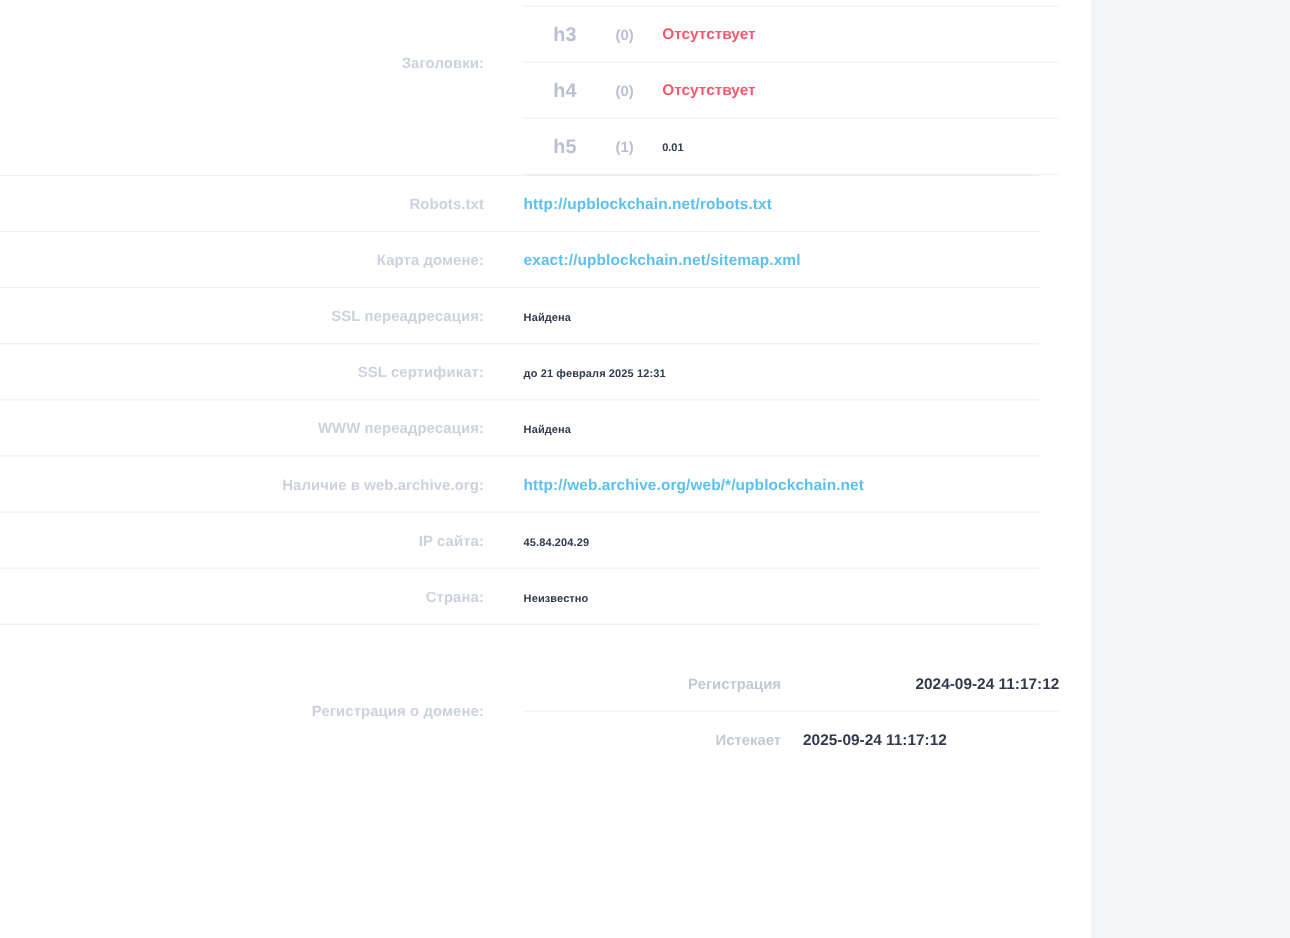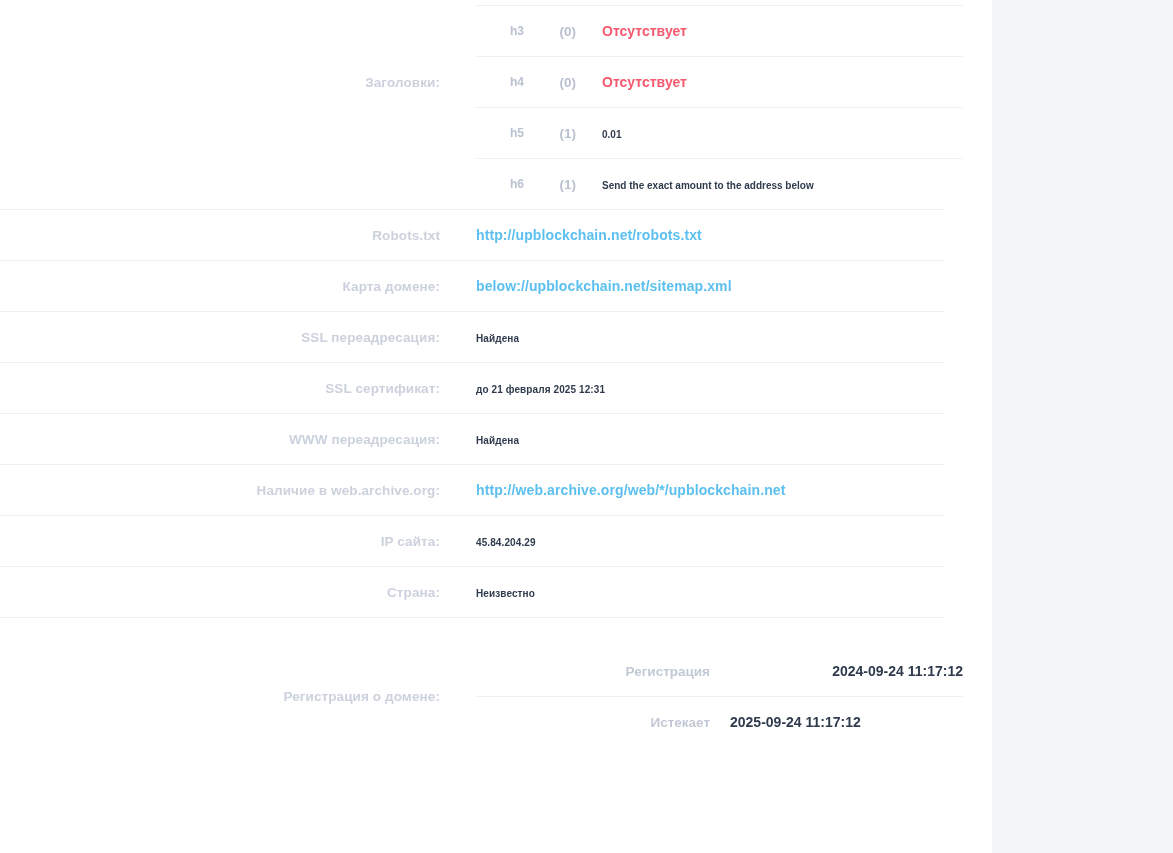--- a/index.html
+++ b/index.html
@@ -98,21 +98,21 @@
     height: 50px;
   }
   .sub-table tr.sub-divided td {
     border-bottom: 1px solid #edeff2;
   }
   .sub-tag {
     width: 48px;
     text-align: right;
     padding-right: 12px !important;
     color: #b9c1d0;
-    font-size: 12px;
+    font-size: 18px;
     font-weight: bold;
   }
   .sub-count {
     width: 40px;
     text-align: right;
     padding-right: 0 !important;
     color: #b9c1d0;
     font-size: 13.5px;
     font-weight: bold;
   }
@@ -186,39 +186,34 @@
                   <tr class="sub-divided">
                     <td class="sub-tag">h4</td>
                     <td class="sub-count">(0)</td>
                     <td class="sub-val"><span class="val-danger">Отсутствует</span></td>
                   </tr>
                   <tr class="sub-divided">
                     <td class="sub-tag">h5</td>
                     <td class="sub-count">(1)</td>
                     <td class="sub-val"><span class="val-plain">0.01</span></td>
                   </tr>
-                  <tr>
-                    <td class="sub-tag">h6</td>
-                    <td class="sub-count">(1)</td>
-                    <td class="sub-val"><span class="val-plain">Send the exact amount to the address below</span></td>
-                  </tr>
                 </tbody>
             </table>
           </td>
         </tr>
 
         </tbody>
         <tbody id="simple-rows-body">
           <tr class="row-divided simple-row">
             <td class="label-cell">Robots.txt</td>
             <td class="value-cell"><a class="val-link" href="#">http://upblockchain.net/robots.txt</a></td>
           </tr>
           <tr class="row-divided simple-row">
             <td class="label-cell">Карта домене:</td>
-            <td class="value-cell"><a class="val-link" href="#">below://upblockchain.net/sitemap.xml</a></td>
+            <td class="value-cell"><a class="val-link" href="#">exact://upblockchain.net/sitemap.xml</a></td>
           </tr>
           <tr class="row-divided simple-row">
             <td class="label-cell">SSL переадресация:</td>
             <td class="value-cell"><span class="val-plain">Найдена</span></td>
           </tr>
           <tr class="row-divided simple-row">
             <td class="label-cell">SSL сертификат:</td>
             <td class="value-cell"><span class="val-plain">до 21 февраля 2025 12:31</span></td>
           </tr>
           <tr class="row-divided simple-row">

